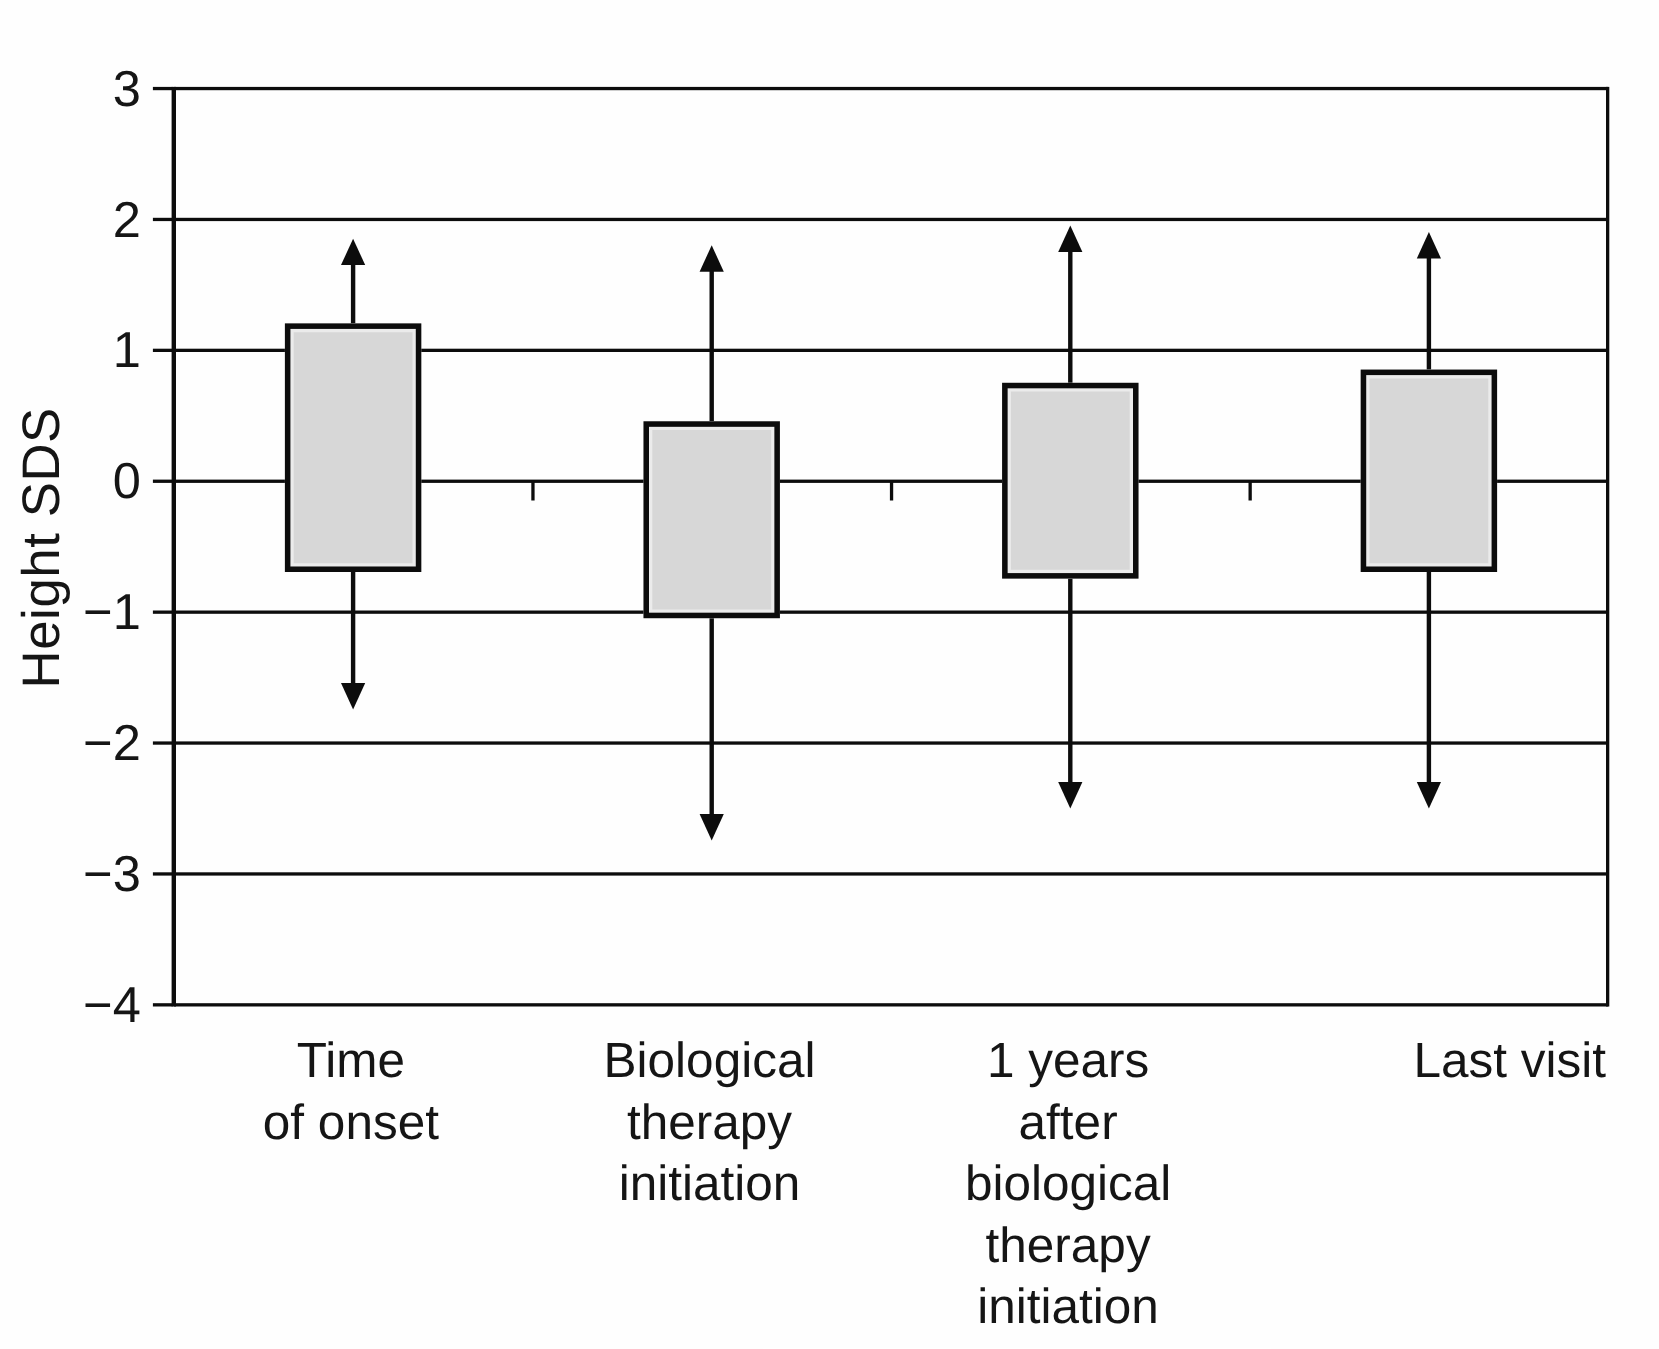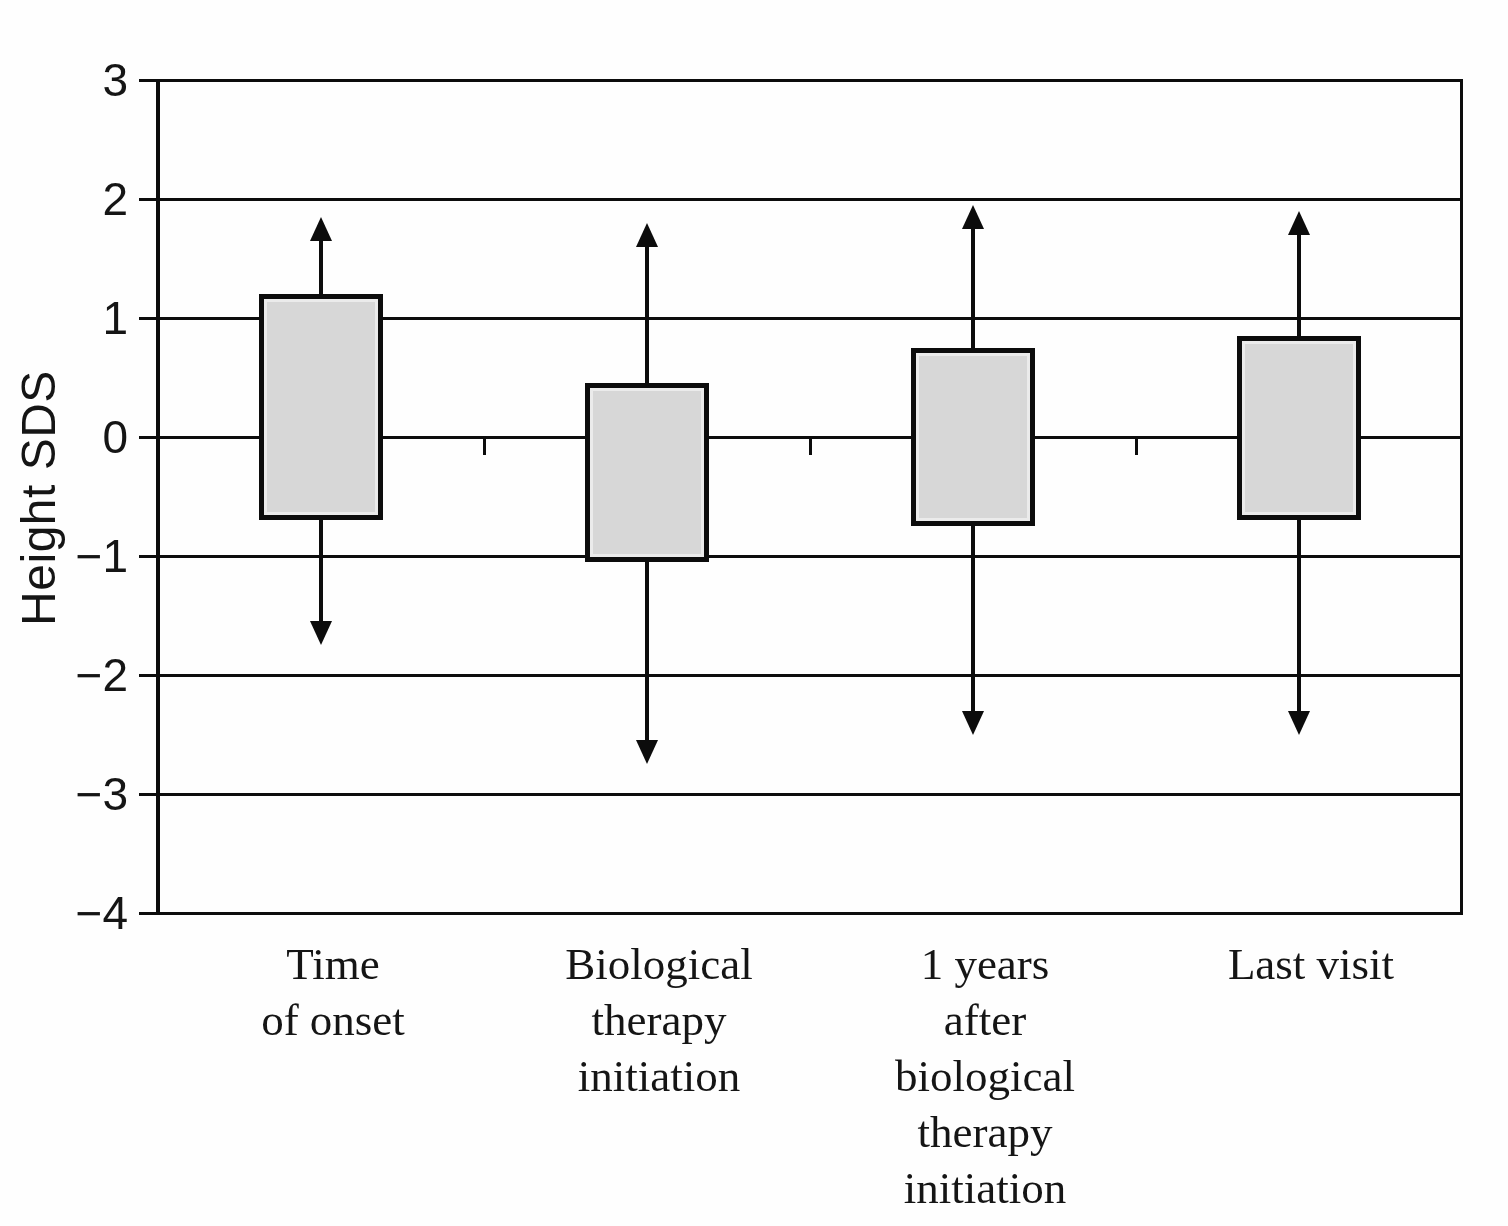--- a/index.html
+++ b/index.html
@@ -99,25 +99,24 @@
   .plot .head-down {
     position: absolute;
     width: 0;
     height: 0;
     border-left: 11px solid transparent;
     border-right: 11px solid transparent;
     border-top: 24px solid #0c0c0c;
   }
   .xlabels {
     position: absolute;
-    left: 170px;
+    left: 156px;
     top: 936px;
     width: 1304px;
     height: 290px;
-    font-family: Liberation Serif, serif;
   }
   .xlabels .cat {
     position: absolute;
     top: 0;
     text-align: center;
     white-space: pre-line;
     font-size: 45px;
     line-height: 56px;
     color: #151515;
   }
@@ -182,15 +181,15 @@
       <div class="cat" style="left: 0px; width: 326px;">Time
 of onset</div>
       <div class="cat" style="left: 326px; width: 326px;">Biological
 therapy
 initiation</div>
       <div class="cat" style="left: 652px; width: 326px;">1 years
 after
 biological
 therapy
 initiation</div>
-      <div class="cat" style="left: 978px; width: 326px;">Last visit</div>
+      <div class="cat" style="left: 978px; width: 326px; text-align: right;">Last visit</div>
     </div>
 </div>
 
 </body></html>

